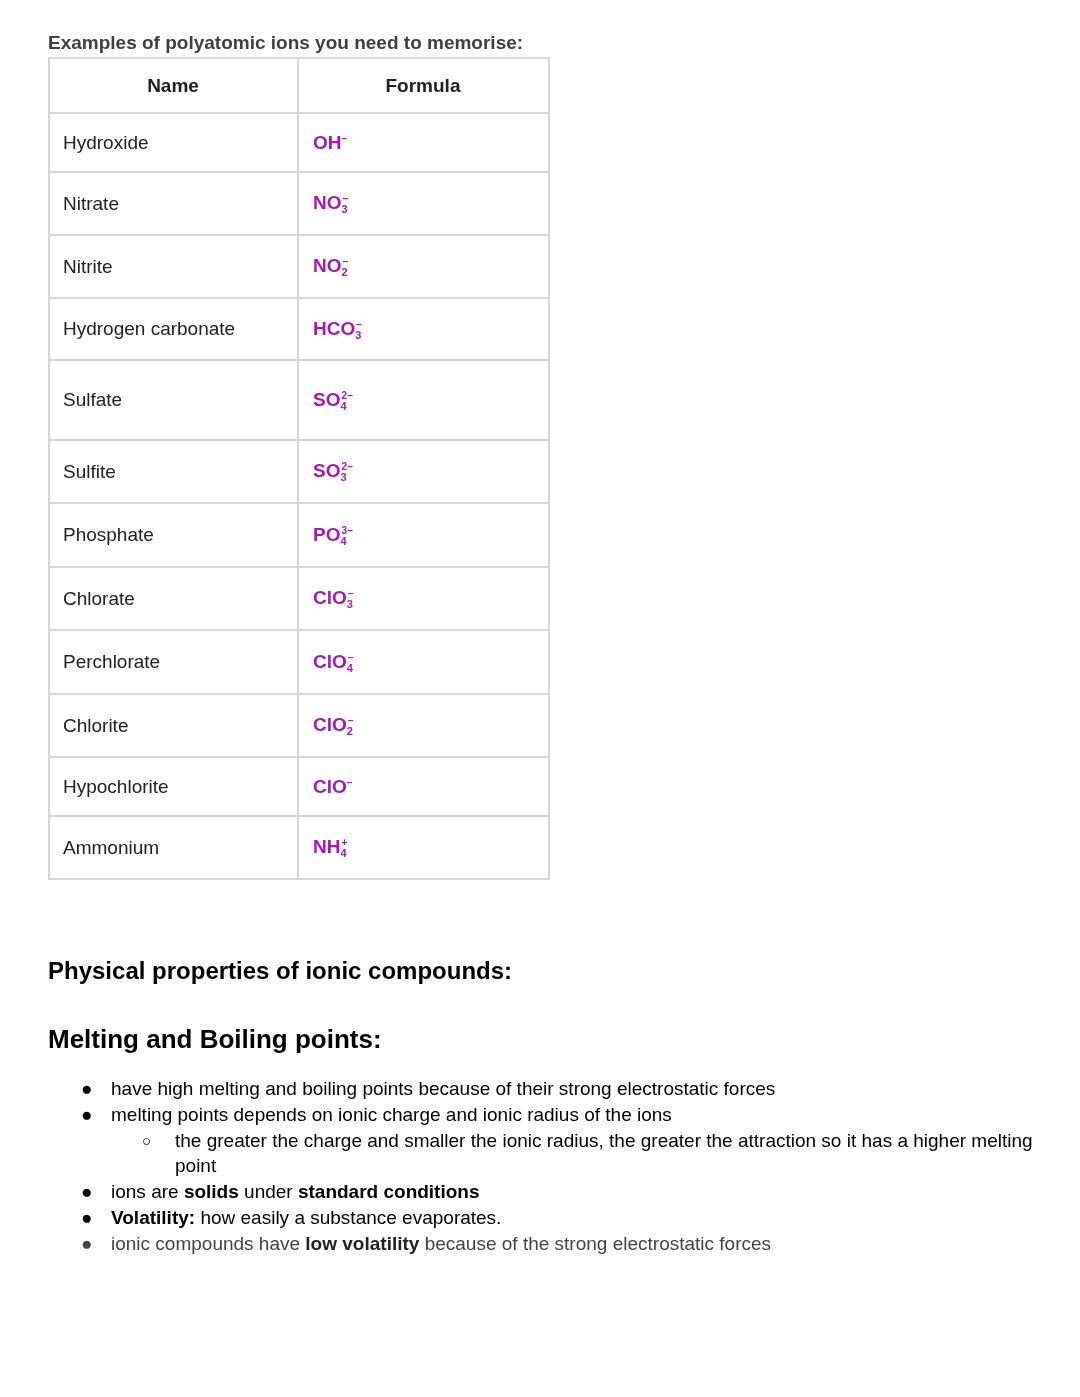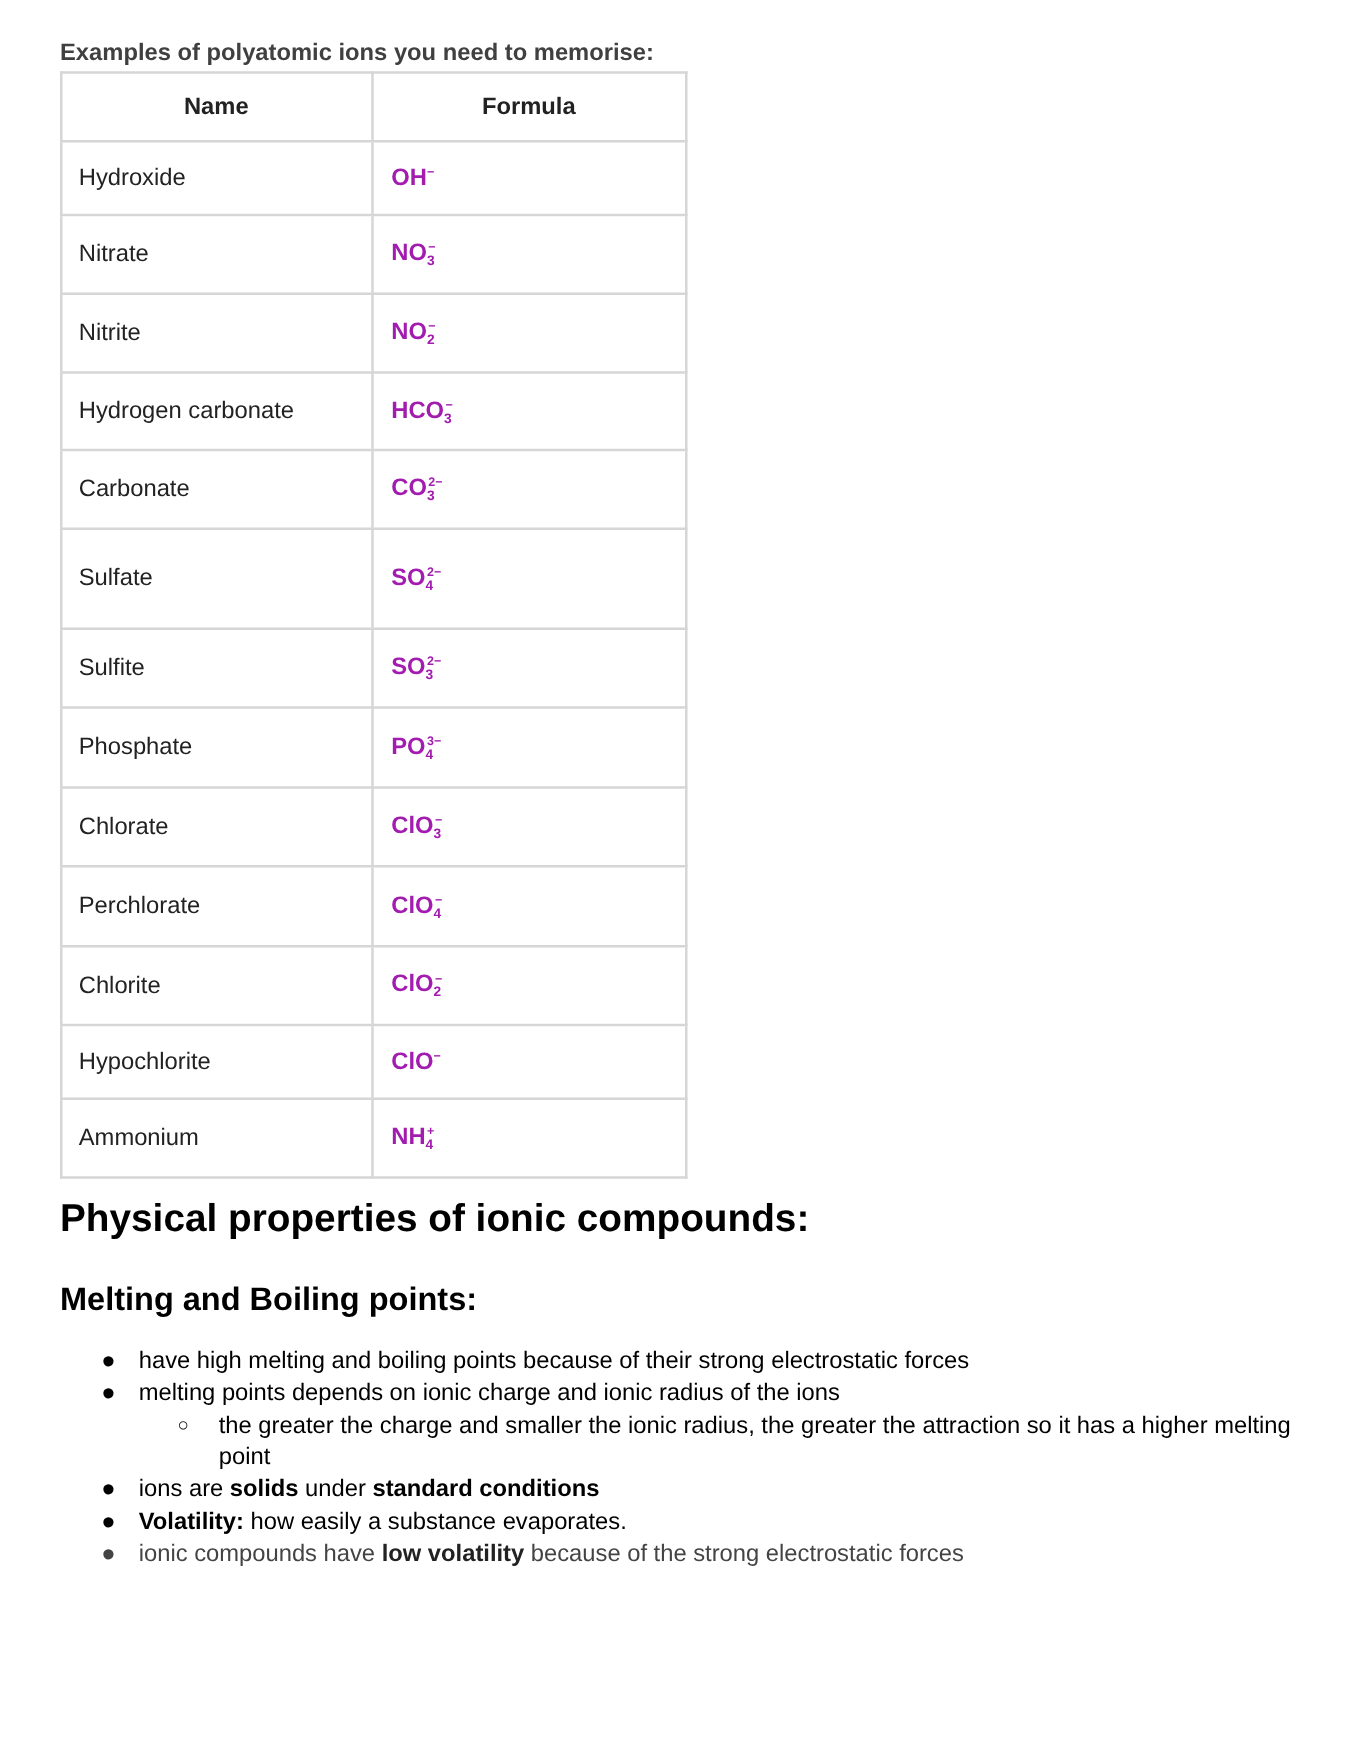--- a/index.html
+++ b/index.html
@@ -6,21 +6,21 @@
   body { width: 1080px; height: 1397px; position: relative; font-family: "Liberation Sans", sans-serif; color: #000; overflow: hidden; }
   .caption { position: absolute; left: 48px; top: 32px; font-size: 19px; font-weight: bold; color: #404040; }
   table.ions { position: absolute; left: 48px; top: 57px; border-collapse: collapse; width: 502px; }
   table.ions th, table.ions td { border: 2px solid #d6d6d6; padding: 0 13px; font-size: 19px; vertical-align: middle; }
   table.ions th { font-weight: bold; text-align: center; color: #222; height: 53px; padding-left: 12px; }
   table.ions td.name { width: 221px; color: #222; }
   table.ions td.formula { color: #a21caf; font-weight: bold; padding-left: 14px; }
   .formula sub { font-size: 11px; vertical-align: -4px; }
   .formula sup { font-size: 10px; vertical-align: 7px; margin-left: -5px; }
   .formula .nosub sup { margin-left: 0; }
-  h1.section { position: absolute; left: 48px; top: 957px; margin: 0; font-size: 31px; font-weight: bold; }
+  h1.section { position: absolute; left: 48px; top: 957px; margin: 0; font-size: 24px; font-weight: bold; }
   h2.sub { position: absolute; left: 48px; top: 1024px; margin: 0; font-size: 26px; font-weight: bold; }
   ul.bullets { position: absolute; left: 48px; top: 1076px; margin: 0; padding: 0; list-style: none; width: 1000px; font-size: 19px; line-height: 25.8px; }
   ul.bullets li { position: relative; padding-left: 63px; }
   ul.bullets li .dot { position: absolute; left: 33px; top: 0; }
   ul.bullets li.sub { padding-left: 127px; }
   ul.bullets li.sub .dot { left: 94px; font-size: 15px; }
   ul.bullets li.grey { color: #444; }
   ul.bullets li.grey b { color: #222; }
 </style>
 </head>
@@ -44,24 +44,20 @@
         <td class="name">Nitrate</td>
         <td class="formula"><span class=""><span>NO</span><sub>3</sub><sup>−</sup></span></td>
       </tr>
       <tr style="height: 63px;">
         <td class="name">Nitrite</td>
         <td class="formula"><span class=""><span>NO</span><sub>2</sub><sup>−</sup></span></td>
       </tr>
       <tr style="height: 62px;">
         <td class="name">Hydrogen carbonate</td>
         <td class="formula"><span class=""><span>HCO</span><sub>3</sub><sup>−</sup></span></td>
-      </tr>
-      <tr style="height: 63px;">
-        <td class="name">Carbonate</td>
-        <td class="formula"><span class=""><span>CO</span><sub>3</sub><sup>2−</sup></span></td>
       </tr>
       <tr style="height: 80px; margin-top: 29px;">
         <td class="name">Sulfate</td>
         <td class="formula"><span class=""><span>SO</span><sub>4</sub><sup>2−</sup></span></td>
       </tr>
       <tr style="height: 63px;">
         <td class="name">Sulfite</td>
         <td class="formula"><span class=""><span>SO</span><sub>3</sub><sup>2−</sup></span></td>
       </tr>
       <tr style="height: 64px;">

